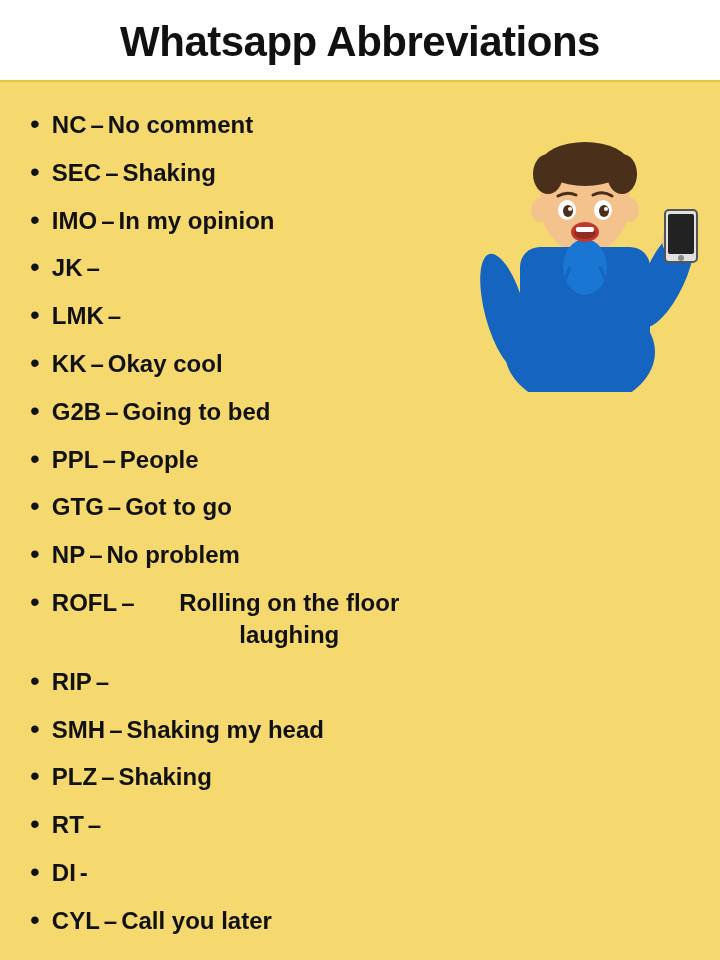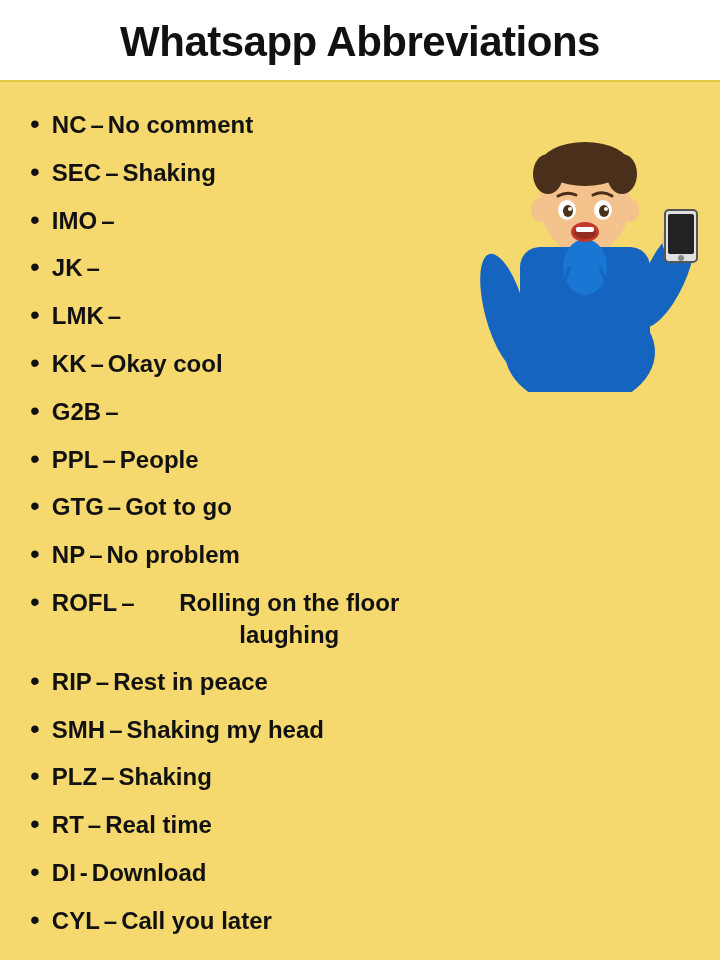--- a/index.html
+++ b/index.html
@@ -115,37 +115,39 @@
             <span class="abbr-val">No comment</span>
           </li>
           <li>
             <span class="abbr-key">SEC</span>
             <span class="abbr-sep"> – </span>
             <span class="abbr-val">Shaking</span>
           </li>
           <li>
             <span class="abbr-key">IMO</span>
             <span class="abbr-sep"> – </span>
+            <span class="abbr-val">In my opinion</span>
           </li>
           <li>
             <span class="abbr-key">JK</span>
             <span class="abbr-sep"> – </span>
           </li>
           <li>
             <span class="abbr-key">LMK</span>
             <span class="abbr-sep"> – </span>
           </li>
           <li>
             <span class="abbr-key">KK</span>
             <span class="abbr-sep"> – </span>
             <span class="abbr-val">Okay cool</span>
           </li>
           <li>
             <span class="abbr-key">G2B</span>
             <span class="abbr-sep"> – </span>
+            <span class="abbr-val">Going to bed</span>
           </li>
           <li>
             <span class="abbr-key">PPL</span>
             <span class="abbr-sep"> – </span>
             <span class="abbr-val">People</span>
           </li>
           <li>
             <span class="abbr-key">GTG</span>
             <span class="abbr-sep"> – </span>
             <span class="abbr-val">Got to go</span>
@@ -156,41 +158,38 @@
             <span class="abbr-val">No problem</span>
           </li>
           <li>
             <span class="abbr-key">ROFL</span>
             <span class="abbr-sep"> – </span>
             <span class="abbr-val">Rolling on the floor laughing</span>
           </li>
           <li>
             <span class="abbr-key">RIP</span>
             <span class="abbr-sep"> – </span>
-            <span class="abbr-val">Rest in peace</span>
           </li>
           <li>
             <span class="abbr-key">SMH</span>
             <span class="abbr-sep"> – </span>
             <span class="abbr-val">Shaking my head</span>
           </li>
           <li>
             <span class="abbr-key">PLZ</span>
             <span class="abbr-sep"> – </span>
             <span class="abbr-val">Shaking</span>
           </li>
           <li>
             <span class="abbr-key">RT</span>
             <span class="abbr-sep"> – </span>
-            <span class="abbr-val">Real time</span>
           </li>
           <li>
             <span class="abbr-key">DI</span>
             <span class="abbr-sep"> - </span>
-            <span class="abbr-val">Download</span>
           </li>
           <li>
             <span class="abbr-key">CYL</span>
             <span class="abbr-sep"> – </span>
             <span class="abbr-val">Call you later</span>
           </li>
           <li>
             <span class="abbr-key">GM</span>
             <span class="abbr-sep"> – </span>
           </li>

